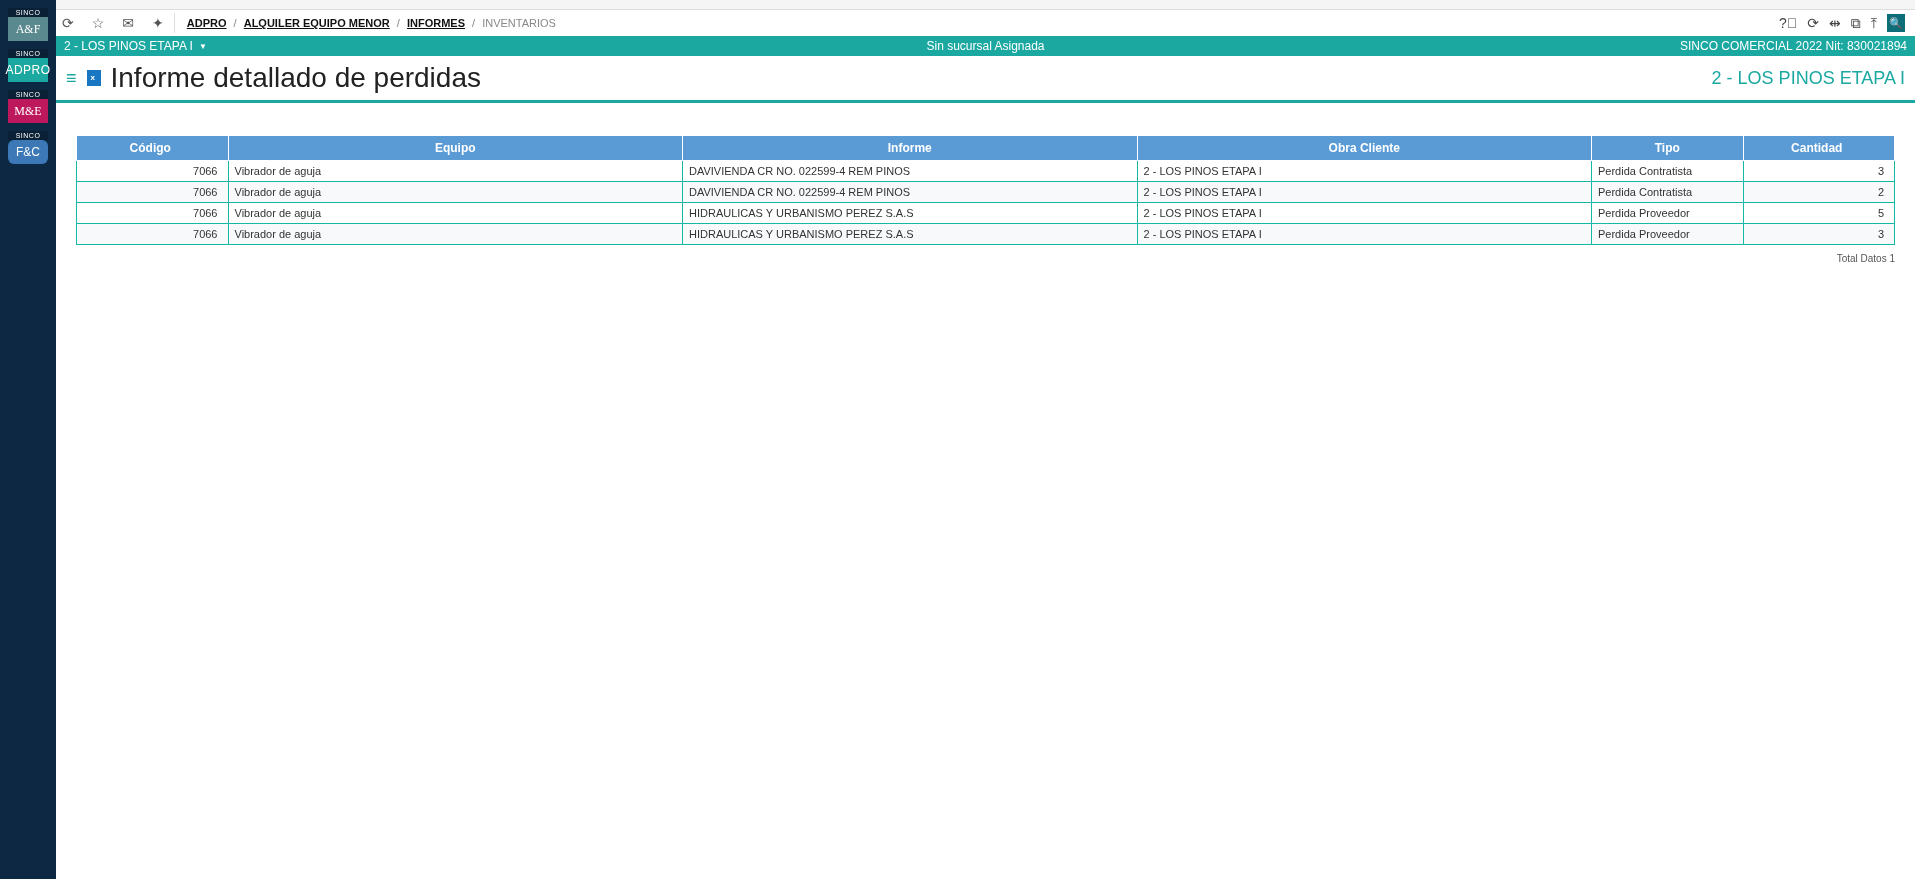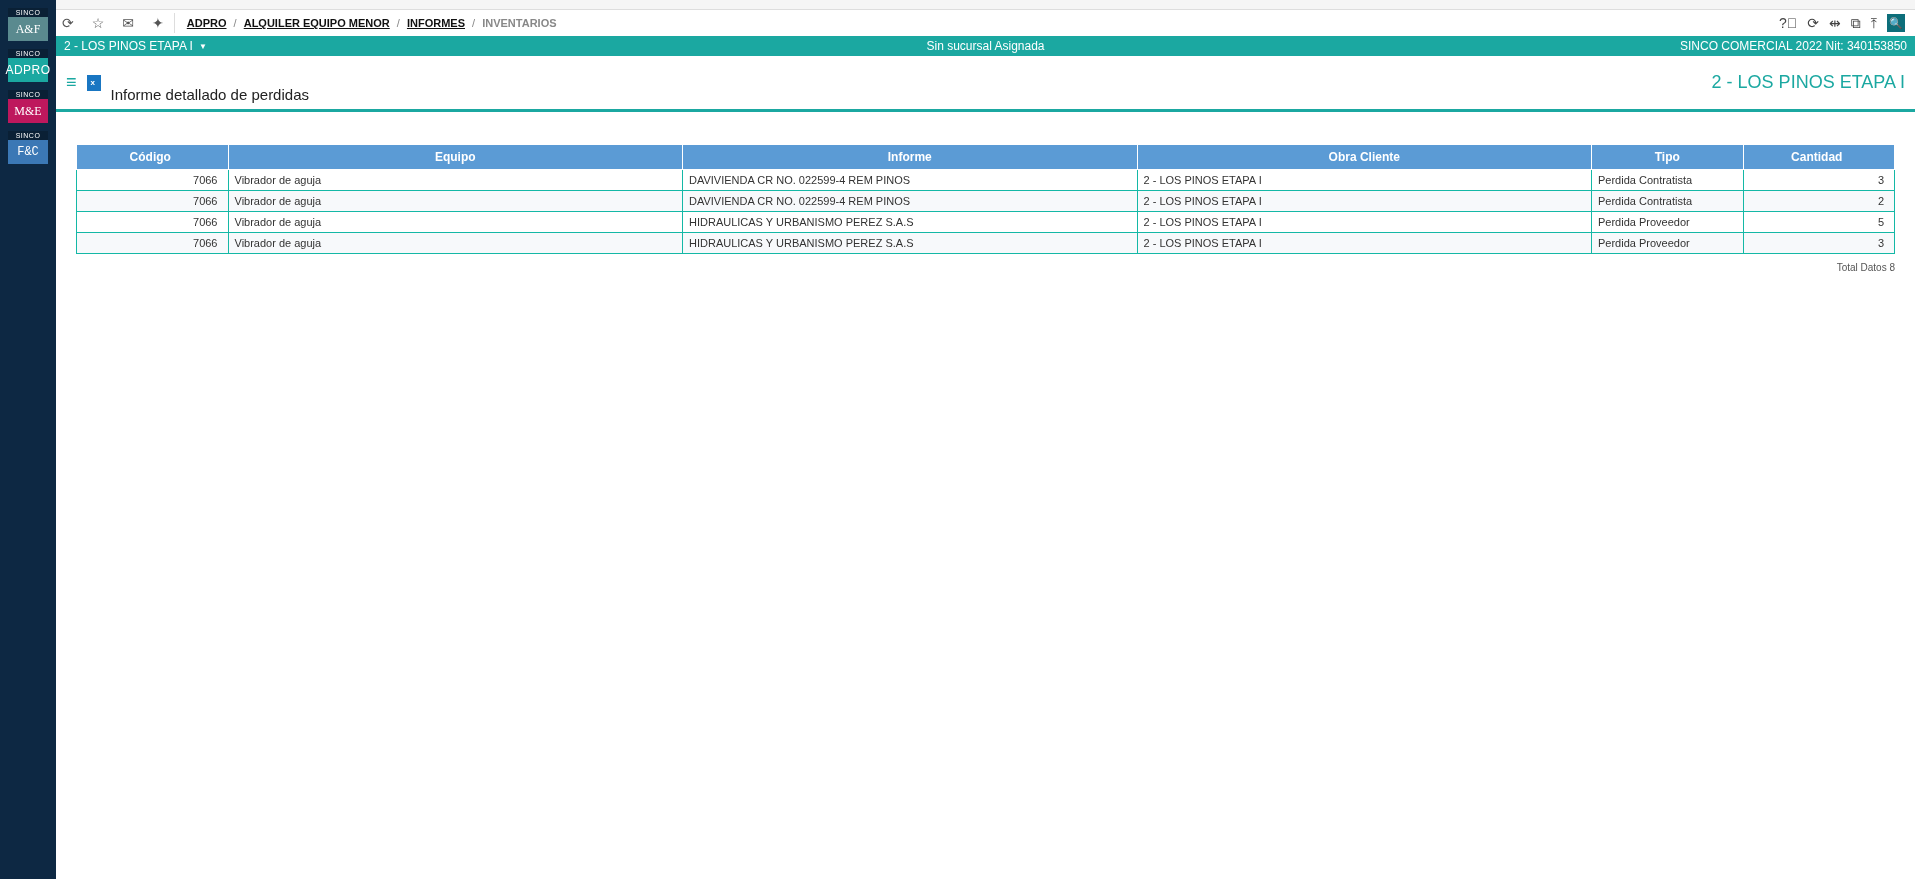--- a/index.html
+++ b/index.html
@@ -39,21 +39,21 @@
     display: flex;
     align-items: center;
     justify-content: center;
     color: #fff;
     font-size: 12px;
     font-weight: normal;
   }
   .brand-af { background: #5a8a8f; font-family: "Times New Roman", serif; font-size: 14px;}
   .brand-adpro { background: #1ba8a1; font-size: 9px; letter-spacing: 0.5px;}
   .brand-me { background: #be185d; font-family: "Times New Roman", serif; font-size: 14px;}
-  .brand-fc { background: #3b78b5; font-family: Liberation Mono, monospace; font-size: 14px;}
+  .brand-fc { background: #3b78b5; font-family: Liberation Sans, sans-serif; font-size: 14px; border-radius: 6px;}
 
   
   .main {
     flex: 1;
     display: flex;
     flex-direction: column;
     height: 100vh;
     overflow: hidden;
   }
 
@@ -90,21 +90,21 @@
     color: #555;
   }
   .breadcrumb-icons span { cursor: pointer; font-size: 14px; }
   .breadcrumb {
     padding-left: 8px;
     font-size: 11px;
     color: #333;
   }
   .breadcrumb a { color: #111; text-decoration: underline; font-weight: bold; cursor: pointer;}
   .breadcrumb .sep { margin: 0 4px; color: #888; }
-  .breadcrumb .current { color: #888; font-weight: bold; text-decoration: none;}
+  .breadcrumb .current { color: #888; font-weight: normal; text-decoration: none;}
   .breadcrumb-right {
     display: flex;
     gap: 10px;
     align-items: center;
     color: #444;
     font-size: 14px;
     padding-right: 4px;
   }
   .breadcrumb-right span { cursor: pointer; }
   .breadcrumb-right .search-box-placeholder { width: 18px; height: 18px; background: #0d6e7a; display:flex; align-items:center; justify-content:center; color:#fff; font-size:11px;}
@@ -136,21 +136,21 @@
   .title-bar .left {
     display: flex;
     align-items: center;
     gap: 10px;
   }
   .title-bar .ham { color: #1ba8a1; font-size: 18px; cursor: pointer; font-weight: bold;}
   .title-bar .doc-icon {
     width: 14px; height: 16px; background: #1976c2; position: relative; display:inline-block;
   }
   .title-bar .doc-icon::after { content:"x"; color:#fff; font-size:8px; position:absolute; left:4px; top:3px; font-weight:bold;}
-  .title-bar h1 { font-size: 15px; font-weight: 400; color: #222; margin-top: 24px; }
+  .title-bar h1 { font-size: 28px; font-weight: 400; color: #222; }
   .title-bar .right { color: #1ba8a1; font-size: 18px; }
 
   
   .content {
     padding: 16px 20px;
     overflow: auto;
     flex: 1;
   }
 
   table.data {
@@ -243,21 +243,21 @@
       <span class="search-box-placeholder">🔍</span>
     </div>
   </div>
 
   <div class="project-bar" style="position:relative;">
     <div class="left">
       <span>2 - LOS PINOS ETAPA I</span>
       <span class="drop-arrow">▼</span>
     </div>
     <div class="center">Sin sucursal Asignada</div>
-    <div class="right">SINCO COMERCIAL 2022 Nit: 340153850</div>
+    <div class="right">SINCO COMERCIAL 2022 Nit: 830021894</div>
   </div>
 
   <div class="title-bar">
     <div class="left">
       <span class="ham">≡</span>
       <span class="doc-icon"></span>
       <h1>Informe detallado de perdidas</h1>
     </div>
     <div class="right">2 - LOS PINOS ETAPA I</div>
   </div>
@@ -303,17 +303,17 @@
             <td class="col-codigo">7066</td>
             <td class="col-equipo">Vibrador de aguja</td>
             <td class="col-tercero">HIDRAULICAS Y URBANISMO PEREZ S.A.S</td>
             <td class="col-obra">2 - LOS PINOS ETAPA I</td>
             <td class="col-tipo">Perdida Proveedor</td>
             <td class="col-cant">3</td>
           </tr>
         </tbody>
     </table>
     <div class="table-footer">
-      <div>Total Datos 8</div>
+      <div>Total Datos 1</div>
     </div>
   </div>
 
 </div>
 
 </body></html>

